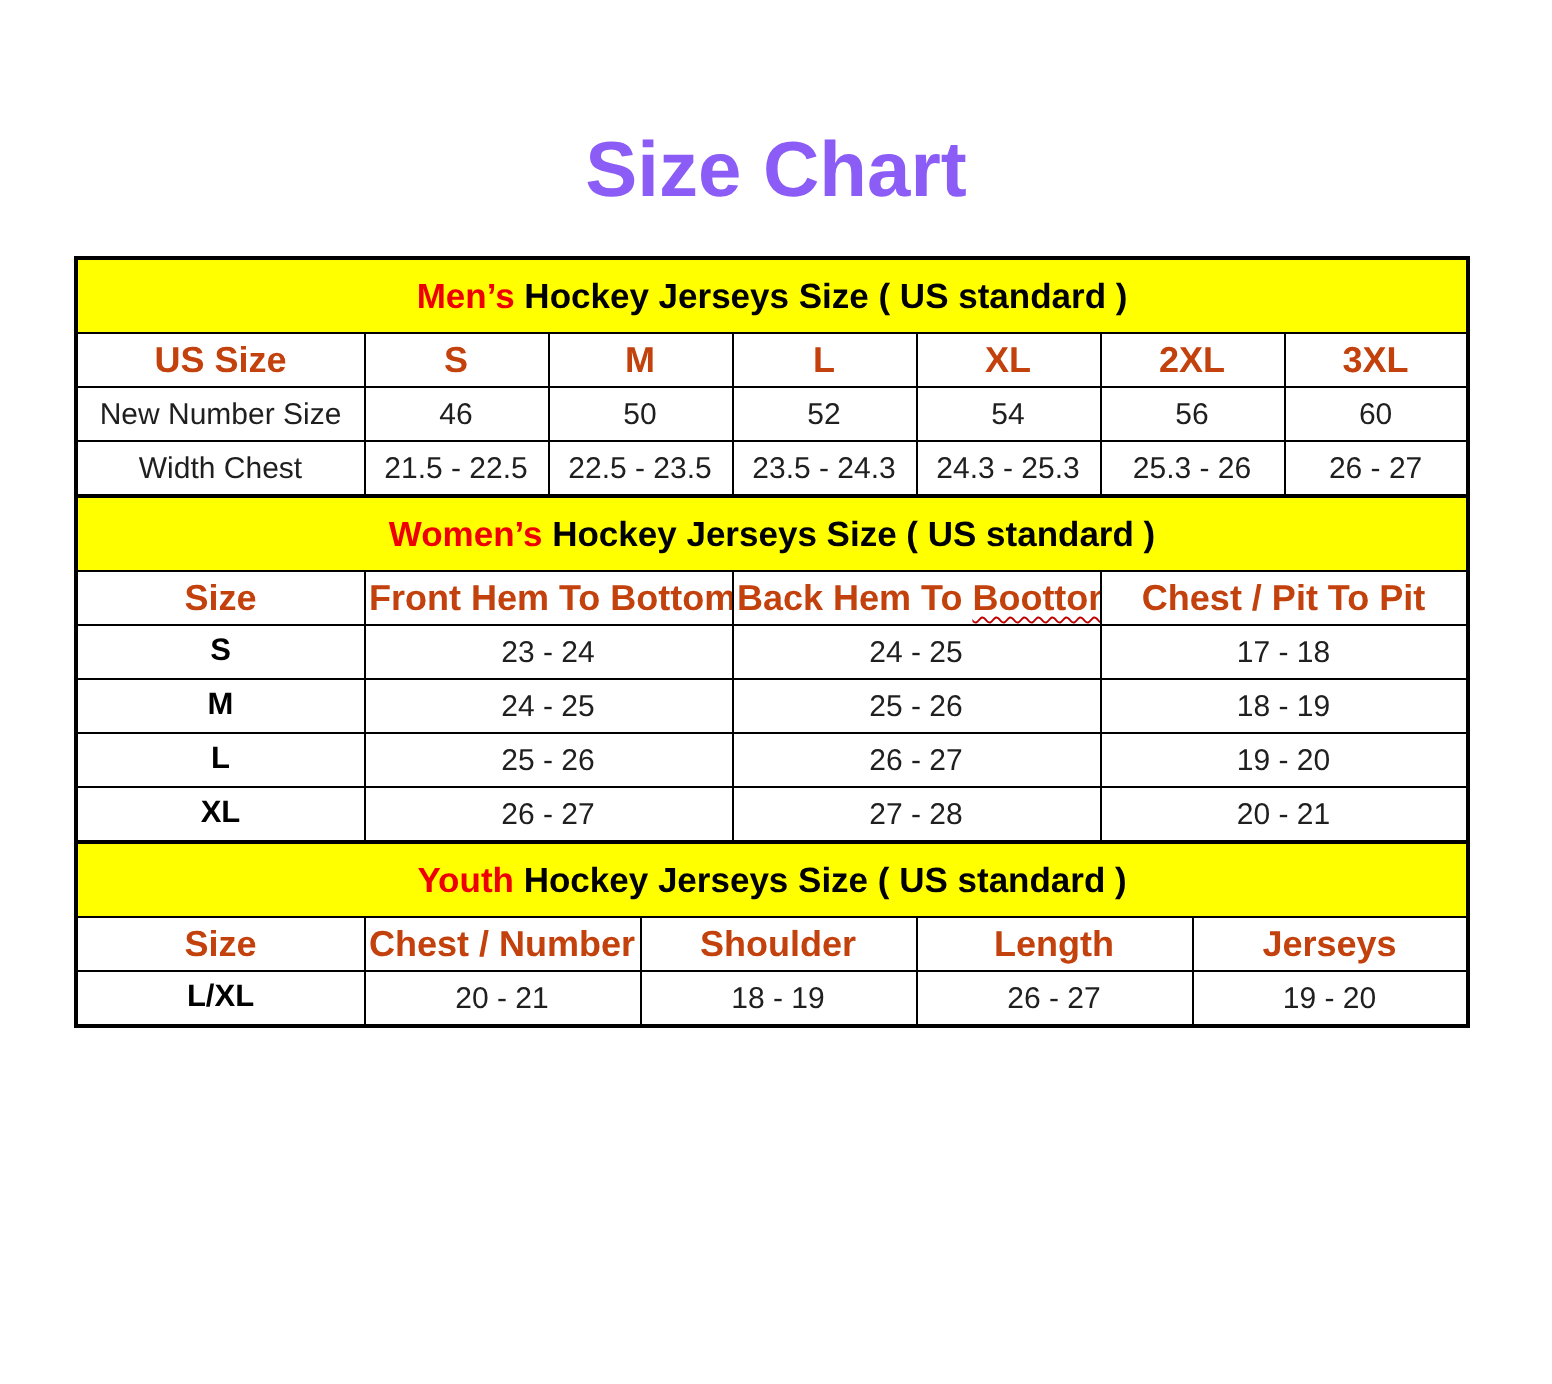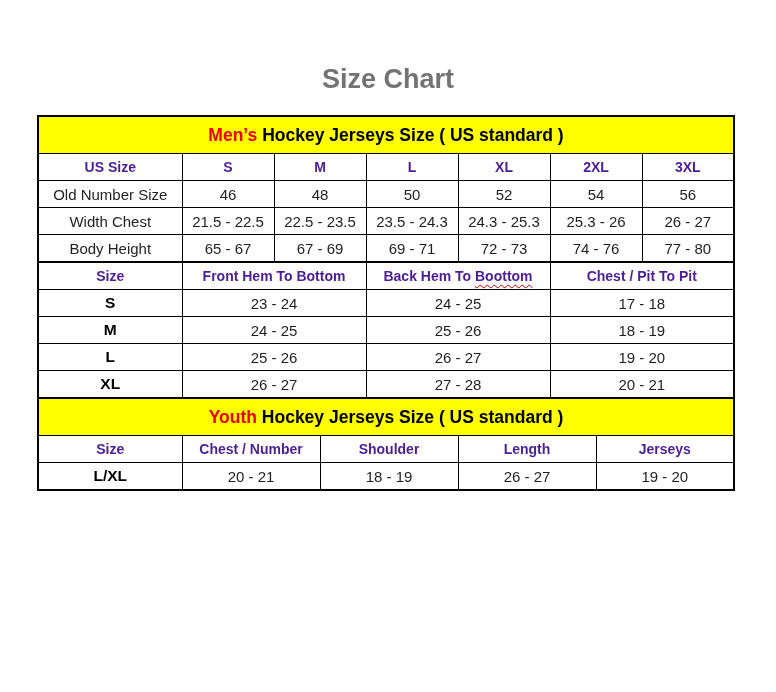--- a/index.html
+++ b/index.html
@@ -12,24 +12,24 @@
     height: 692px;
     font-family: "Liberation Sans", sans-serif;
     color: #1f1f1f;
     overflow: hidden;
     position: relative;
   }
   .page-title {
     margin: 0;
     padding-top: 64px;
     text-align: center;
-    font-size: 27px;
+    font-size: 39px;
     font-weight: 700;
     letter-spacing: 0px;
-    color: #737373;
+    color: #8b5cf6;
   }
   .chart-wrap {
     width: 709px;
     margin: 20px 0 0 37px;
   }
   table.size-table {
     border-collapse: collapse;
     table-layout: fixed;
     width: 696px;
     border: 2px solid #000;
@@ -51,23 +51,23 @@
     height: 36px;
     font-size: 17.5px;
     font-weight: 700;
     color: #000;
   }
   th.banner-cell .hl {
     color: #ee0000;
   }
   tr.header-row th {
     height: 26px;
-    font-size: 14px;
-    font-weight: 700;
-    color: #4c1d95;
+    font-size: 18px;
+    font-weight: 700;
+    color: #c2410c;
     background: #fff;
   }
   tr.data-row td {
     height: 26px;
     font-size: 15px;
     font-weight: 400;
     color: #1f1f1f;
     background: #fff;
   }
   tr.data-row td.bold-label {
@@ -107,57 +107,51 @@
         <tr class="header-row">
           <th>US Size</th>
           <th>S</th>
           <th>M</th>
           <th>L</th>
           <th>XL</th>
           <th>2XL</th>
           <th>3XL</th>
         </tr>
         <tr class="data-row">
-          <td>Old Number Size</td>
+          <td>New Number Size</td>
           <td>46</td>
-          <td>48</td>
           <td>50</td>
           <td>52</td>
           <td>54</td>
           <td>56</td>
+          <td>60</td>
         </tr>
         <tr class="data-row">
           <td>Width Chest</td>
           <td>21.5 - 22.5</td>
           <td>22.5 - 23.5</td>
           <td>23.5 - 24.3</td>
           <td>24.3 - 25.3</td>
           <td>25.3 - 26</td>
           <td>26 - 27</td>
-        </tr>
-        <tr class="data-row">
-          <td>Body Height</td>
-          <td>65 - 67</td>
-          <td>67 - 69</td>
-          <td>69 - 71</td>
-          <td>72 - 73</td>
-          <td>74 - 76</td>
-          <td>77 - 80</td>
         </tr>
       </tbody>
     </table>
 
   <table class="size-table">
     <colgroup>
       <col style="width:144px">
         <col style="width:184px">
         <col style="width:184px">
         <col style="width:184px">
     </colgroup>
   <tbody>
+        <tr>
+          <th class="banner-cell" colspan="4"><span class="hl">Women’s</span><span> Hockey Jerseys Size ( US standard )</span></th>
+        </tr>
         <tr class="header-row">
           <th>Size</th>
           <th>Front Hem To Bottom</th>
           <th>Back Hem To <span class="wavy">Boottom</span></th>
           <th>Chest / Pit To Pit</th>
         </tr>
         <tr class="data-row">
           <td class="bold-label">S</td>
           <td>23 - 24</td>
           <td>24 - 25</td>

